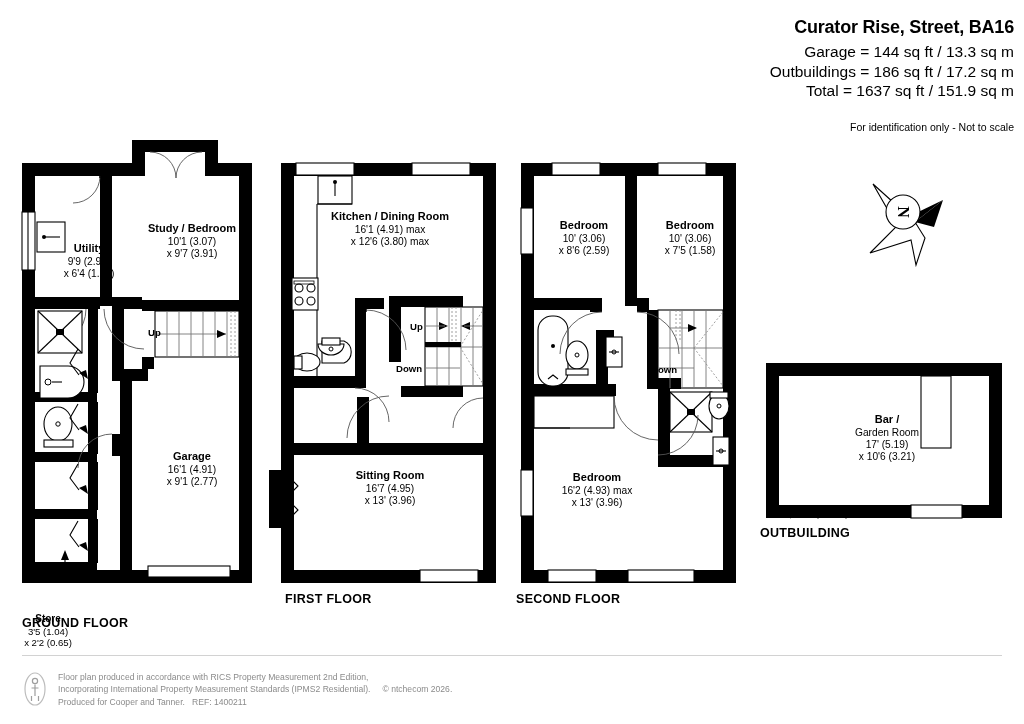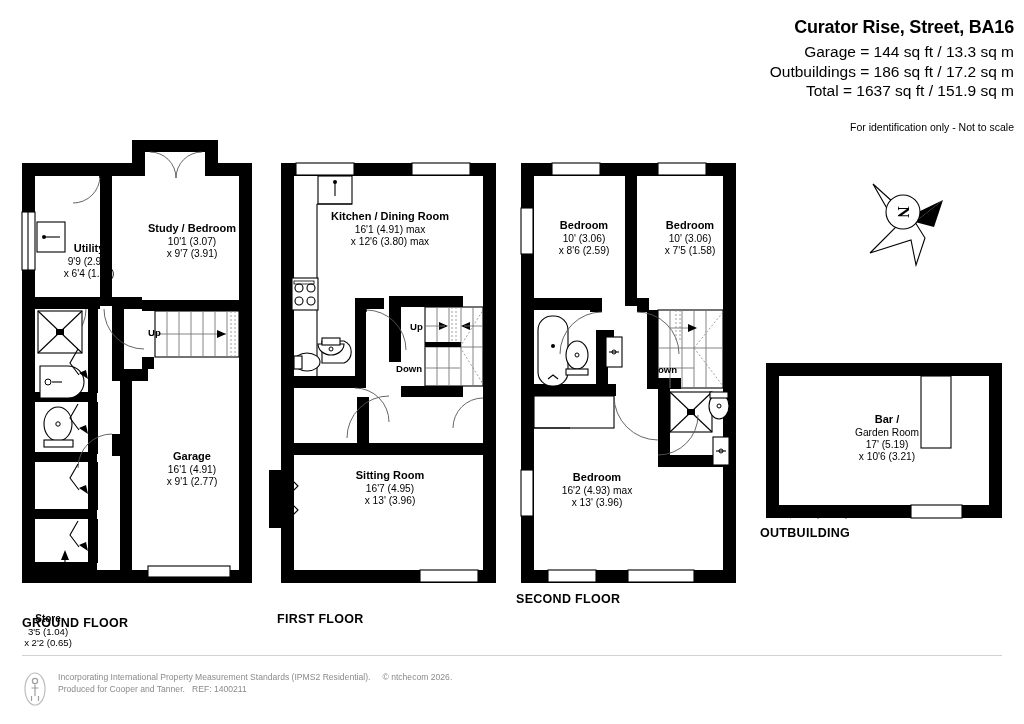--- a/index.html
+++ b/index.html
@@ -473,21 +473,21 @@
 
 <div class="room" style="left:390px; top:469px;">
   <div class="rname">Sitting Room</div>
   <div class="rdim">16'7 (4.95)</div>
   <div class="rdim">x 13' (3.96)</div>
 </div>
 
 <div class="stair-label" style="left:410px; top:321px;">Up</div>
 <div class="stair-label" style="left:396px; top:363px;">Down</div>
 
-<div class="floor-caption" style="left:277px; top:592px;margin-top:20px;">FIRST FLOOR</div>
+<div class="floor-caption" style="left:285px; top:592px;">FIRST FLOOR</div>
 
 <div class="room" style="left:584px; top:219px;">
   <div class="rname">Bedroom</div>
   <div class="rdim">10' (3.06)</div>
   <div class="rdim">x 8'6 (2.59)</div>
 </div>
 
 <div class="room" style="left:690px; top:219px;">
   <div class="rname">Bedroom</div>
   <div class="rdim">10' (3.06)</div>
@@ -516,16 +516,17 @@
 <div id="footer">
   <div class="divider"></div>
   <div class="fp-icon">
     <svg width="22" height="34" viewBox="0 0 22 34">
       <ellipse cx="11" cy="17" rx="10" ry="16" fill="none" stroke="#bdbdbd" stroke-width="1.2"></ellipse>
       <circle cx="11" cy="9" r="2.6" fill="none" stroke="#9e9e9e" stroke-width="1.2"></circle>
       <path d="M 11 12.5 L 11 24 M 7.5 24 L 7.5 29 M 14.5 24 L 14.5 29 M 7.5 16 L 14.5 16" fill="none" stroke="#9e9e9e" stroke-width="1.2"></path>
     </svg>
   </div>
   <div class="ftext">
+    <div>Floor plan produced in accordance with RICS Property Measurement 2nd Edition,</div>
     <div><span>Incorporating International Property Measurement Standards (IPMS2 Residential).</span><span class="gap"></span><span>© ntchecom 2026.</span></div>
     <div><span>Produced for Cooper and Tanner.</span><span class="gap-sm"></span><span>REF:  1400211</span></div>
   </div>
 </div>
 
 </body></html>

